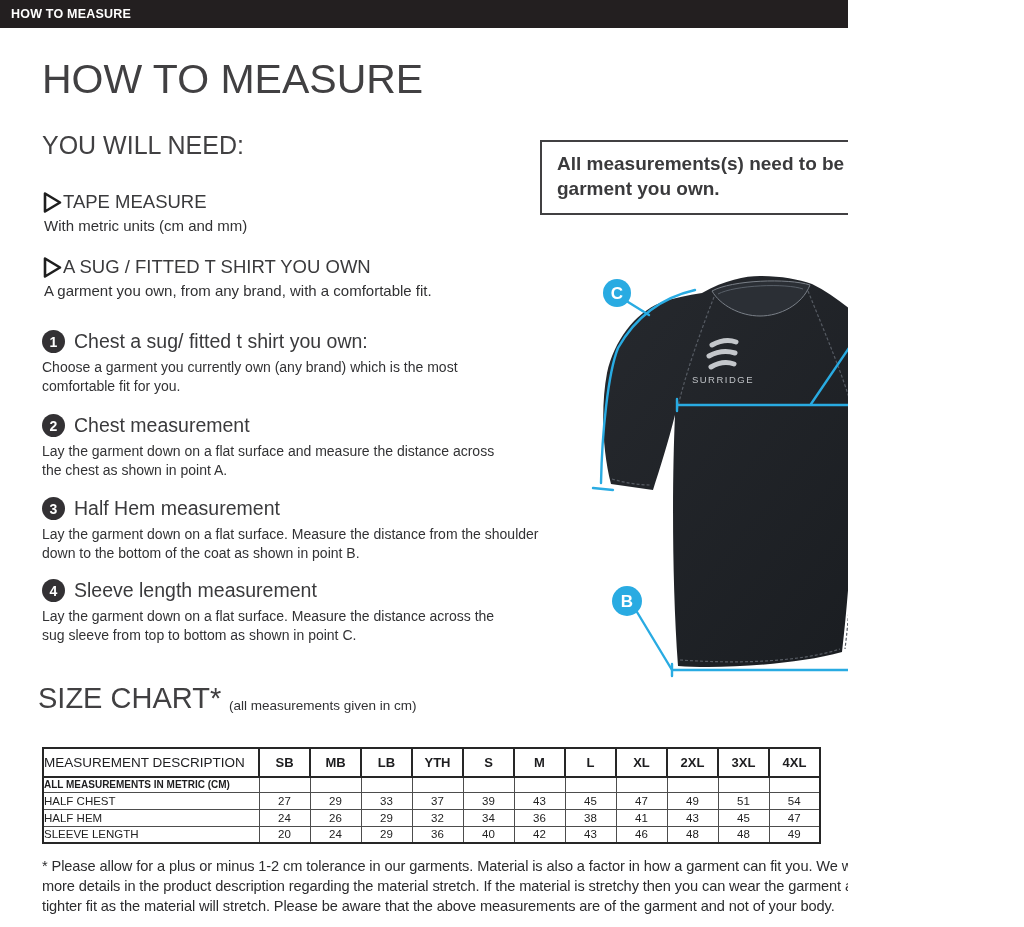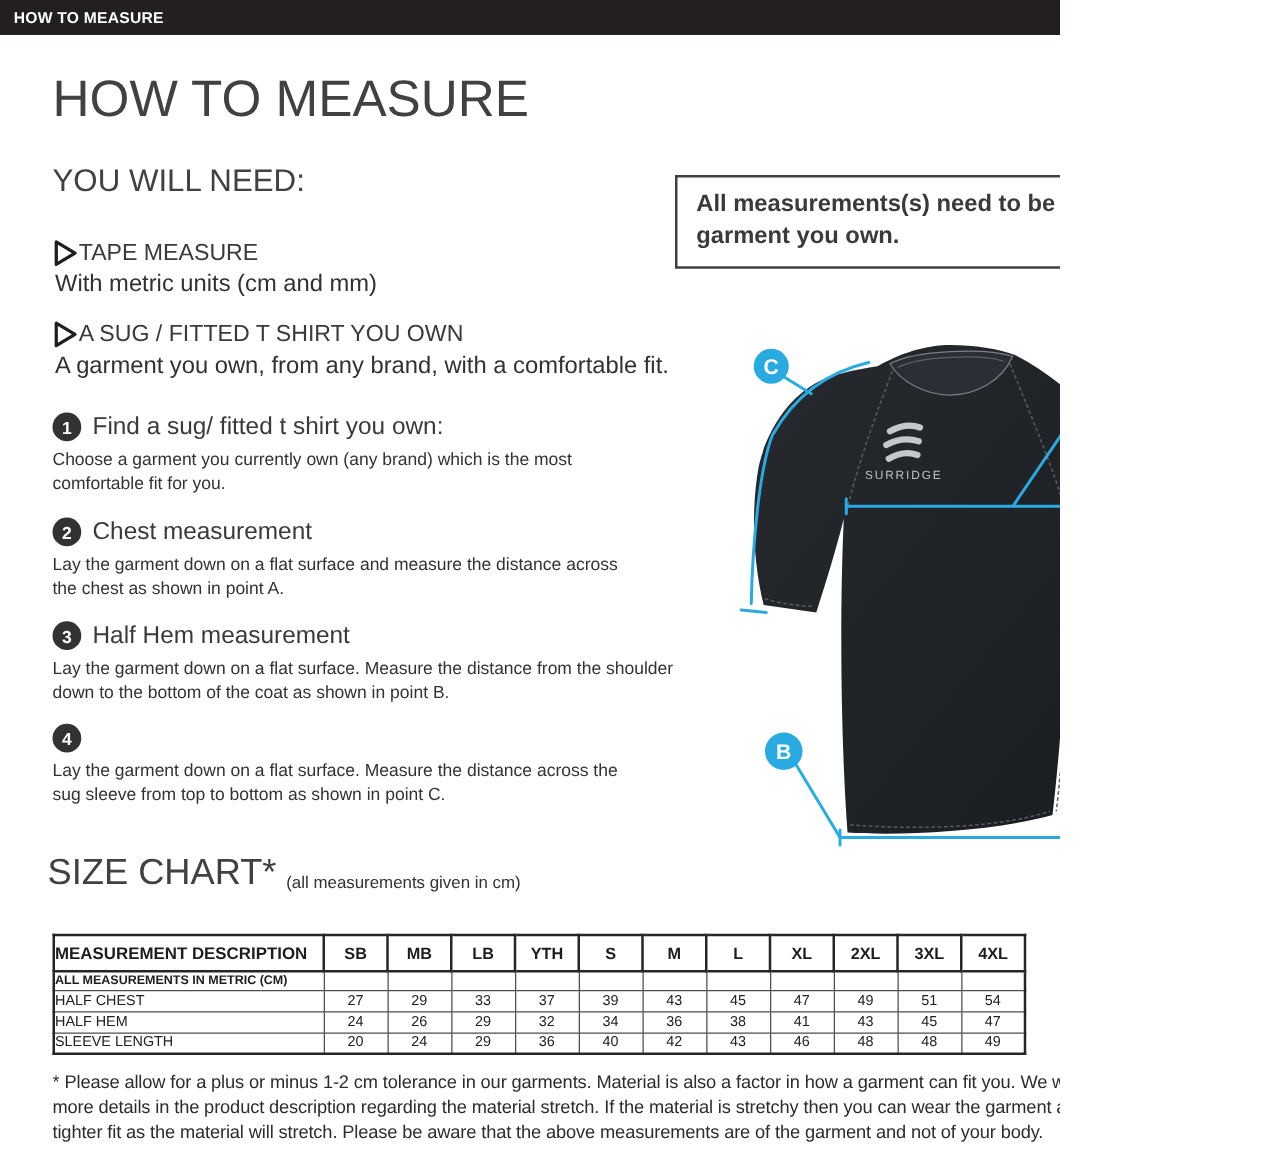--- a/index.html
+++ b/index.html
@@ -14,21 +14,21 @@
   .topbar-logo{display:flex;flex-direction:column;align-items:center;line-height:1;}
 
   
   .page-title{position:absolute;left:42px;top:56px;font-size:41px;font-weight:400;color:#414042;}
   .ywn-heading{position:absolute;left:42px;top:131px;font-size:25px;color:#414042;}
 
   
   .need-item{position:absolute;left:42px;}
   .need-row{display:flex;align-items:flex-start;gap:0;}
   .need-title{font-size:18.5px;color:#3a3a3c;}
-  .need-sub{font-size:19px;color:#313133;margin-top:3px;margin-left:2px;}
+  .need-sub{font-size:15px;color:#313133;margin-top:3px;margin-left:2px;}
 
   
   .step{position:absolute;left:42px;width:510px;}
   .step-head{display:flex;align-items:center;gap:9px;}
   .step-num{width:23px;height:23px;border-radius:50%;background:#333134;color:#fff;
             font-size:14px;font-weight:bold;display:flex;align-items:center;justify-content:center;flex:0 0 23px;}
   .step-title{font-size:19.5px;color:#3a3a3c;}
   .step-desc{margin-top:5px;font-size:14px;color:#323234;line-height:1.33;white-space:pre-line;}
 
   
@@ -43,21 +43,21 @@
   .sc-heading{position:absolute;left:38px;top:682px;font-size:29px;color:#414042;}
   .sc-sub{position:absolute;left:229px;top:698px;font-size:13.5px;color:#323234;}
 
   table.size-table{position:absolute;left:42px;top:747px;width:777px;border-collapse:collapse;
                    table-layout:fixed;background:#fff;border:2px solid #262626;}
   table.size-table th,table.size-table td{border:1px solid #4d4d4d;padding:0;box-sizing:border-box;}
   table.size-table thead th{border:2px solid #262626;}
   tr.r-head{height:29px;}
   tr.r-metric{height:15px;padding-left:44px;}
   tr.r-data{height:17px;}
-  th.desc-h{font-size:13.5px;font-weight:bold;text-align:left;padding-left:6px;color:#1d1d1f;}
+  th.desc-h{font-size:13.5px;font-weight:normal;text-align:left;padding-left:6px;color:#1d1d1f;}
   th.size-h{font-size:13px;font-weight:bold;text-align:center;color:#1d1d1f;}
   td.metric{font-size:10px;font-weight:bold;text-align:left;padding-left:4px;color:#1d1d1f;line-height:1;}
   td.labelc{font-size:11.5px;text-align:left;padding-left:4px;color:#222;}
   td.valc{font-size:11.5px;text-align:center;color:#222;}
 
   .footnote{position:absolute;left:42px;top:857px;width:958px;font-size:14.6px;color:#2c2c2e;
             line-height:1.37;white-space:pre-line;letter-spacing:-.1px;}
 </style>
 </head>
 <body>
@@ -97,21 +97,21 @@
         <polygon points="3,2.5 18,11.5 3,20.5" fill="#fff" stroke="#1e1e1e" stroke-width="2.6" stroke-linejoin="round"></polygon>
       </svg>
       <span class="need-title">A SUG / FITTED T SHIRT YOU OWN</span>
     </div>
     <div class="need-sub">A garment you own, from any brand, with a comfortable fit.</div>
   </div>
 
   <div class="step" style="top:330px">
     <div class="step-head">
       <span class="step-num">1</span>
-      <span class="step-title">Find a sug/ fitted t shirt you own:</span>
+      <span class="step-title">Chest a sug/ fitted t shirt you own:</span>
     </div>
     <div class="step-desc">Choose a garment you currently own (any brand) which is the most
 comfortable fit for you.</div>
   </div>
 
   <div class="step" style="top:414px">
     <div class="step-head">
       <span class="step-num">2</span>
       <span class="step-title">Chest measurement</span>
     </div>
@@ -124,20 +124,21 @@
       <span class="step-num">3</span>
       <span class="step-title">Half Hem measurement</span>
     </div>
     <div class="step-desc">Lay the garment down on a flat surface. Measure the distance from the shoulder
 down to the bottom of the coat as shown in point B.</div>
   </div>
 
   <div class="step" style="top:579px">
     <div class="step-head">
       <span class="step-num">4</span>
+      <span class="step-title">Sleeve length measurement</span>
     </div>
     <div class="step-desc">Lay the garment down on a flat surface. Measure the distance across the
 sug sleeve from top to bottom as shown in point C.</div>
   </div>
 
   <div class="note-box">All measurements(s) need to be taken from a
 garment you own.</div>
 
   <div class="shirt-wrap">
     <svg width="460" height="440" viewBox="0 0 460 440">

